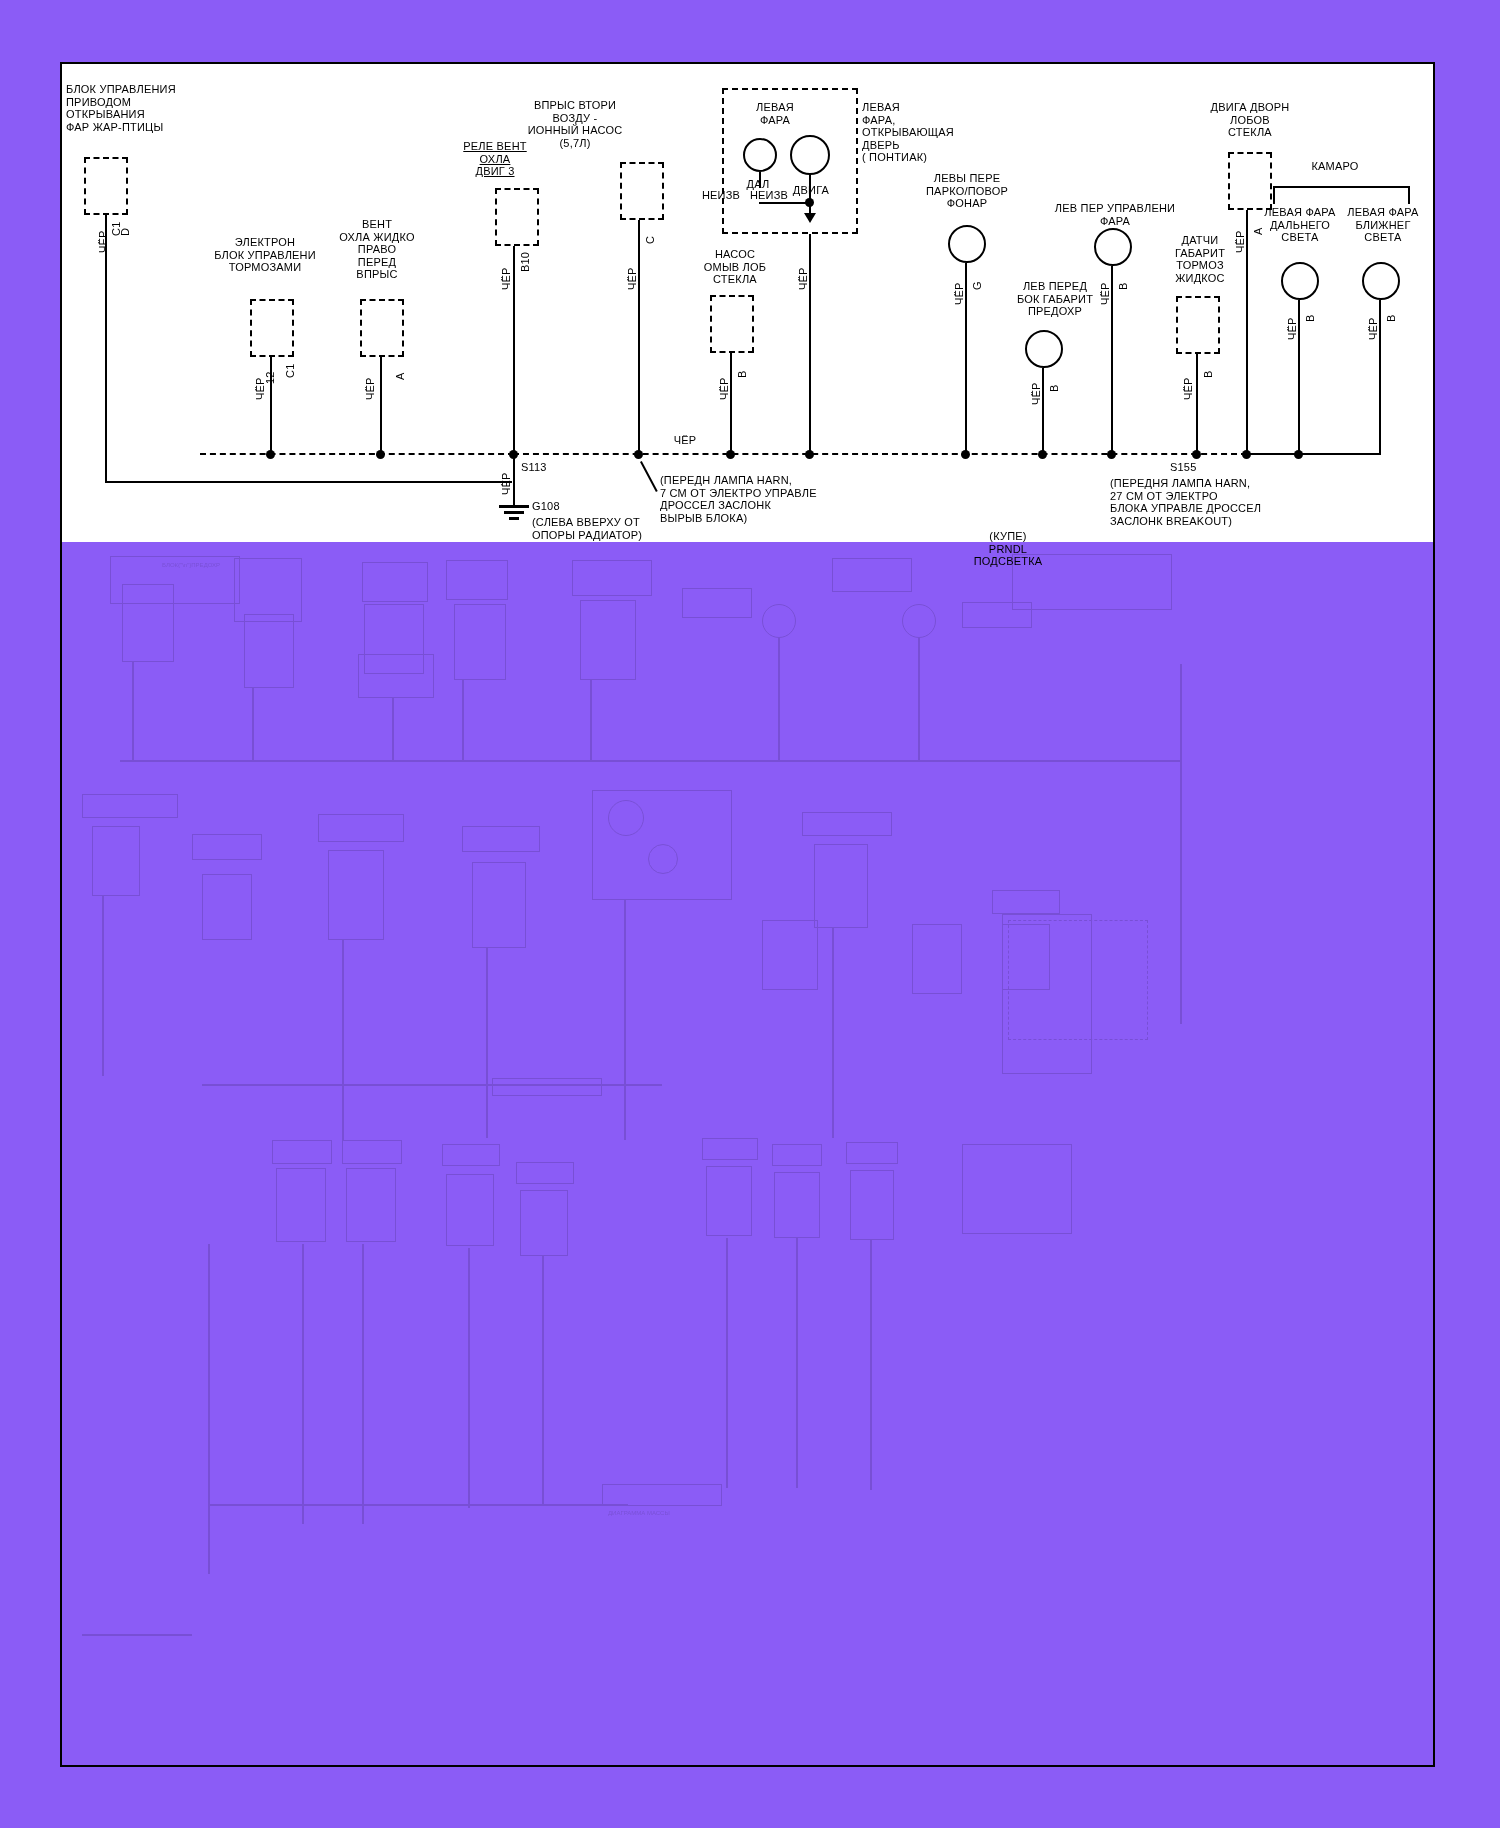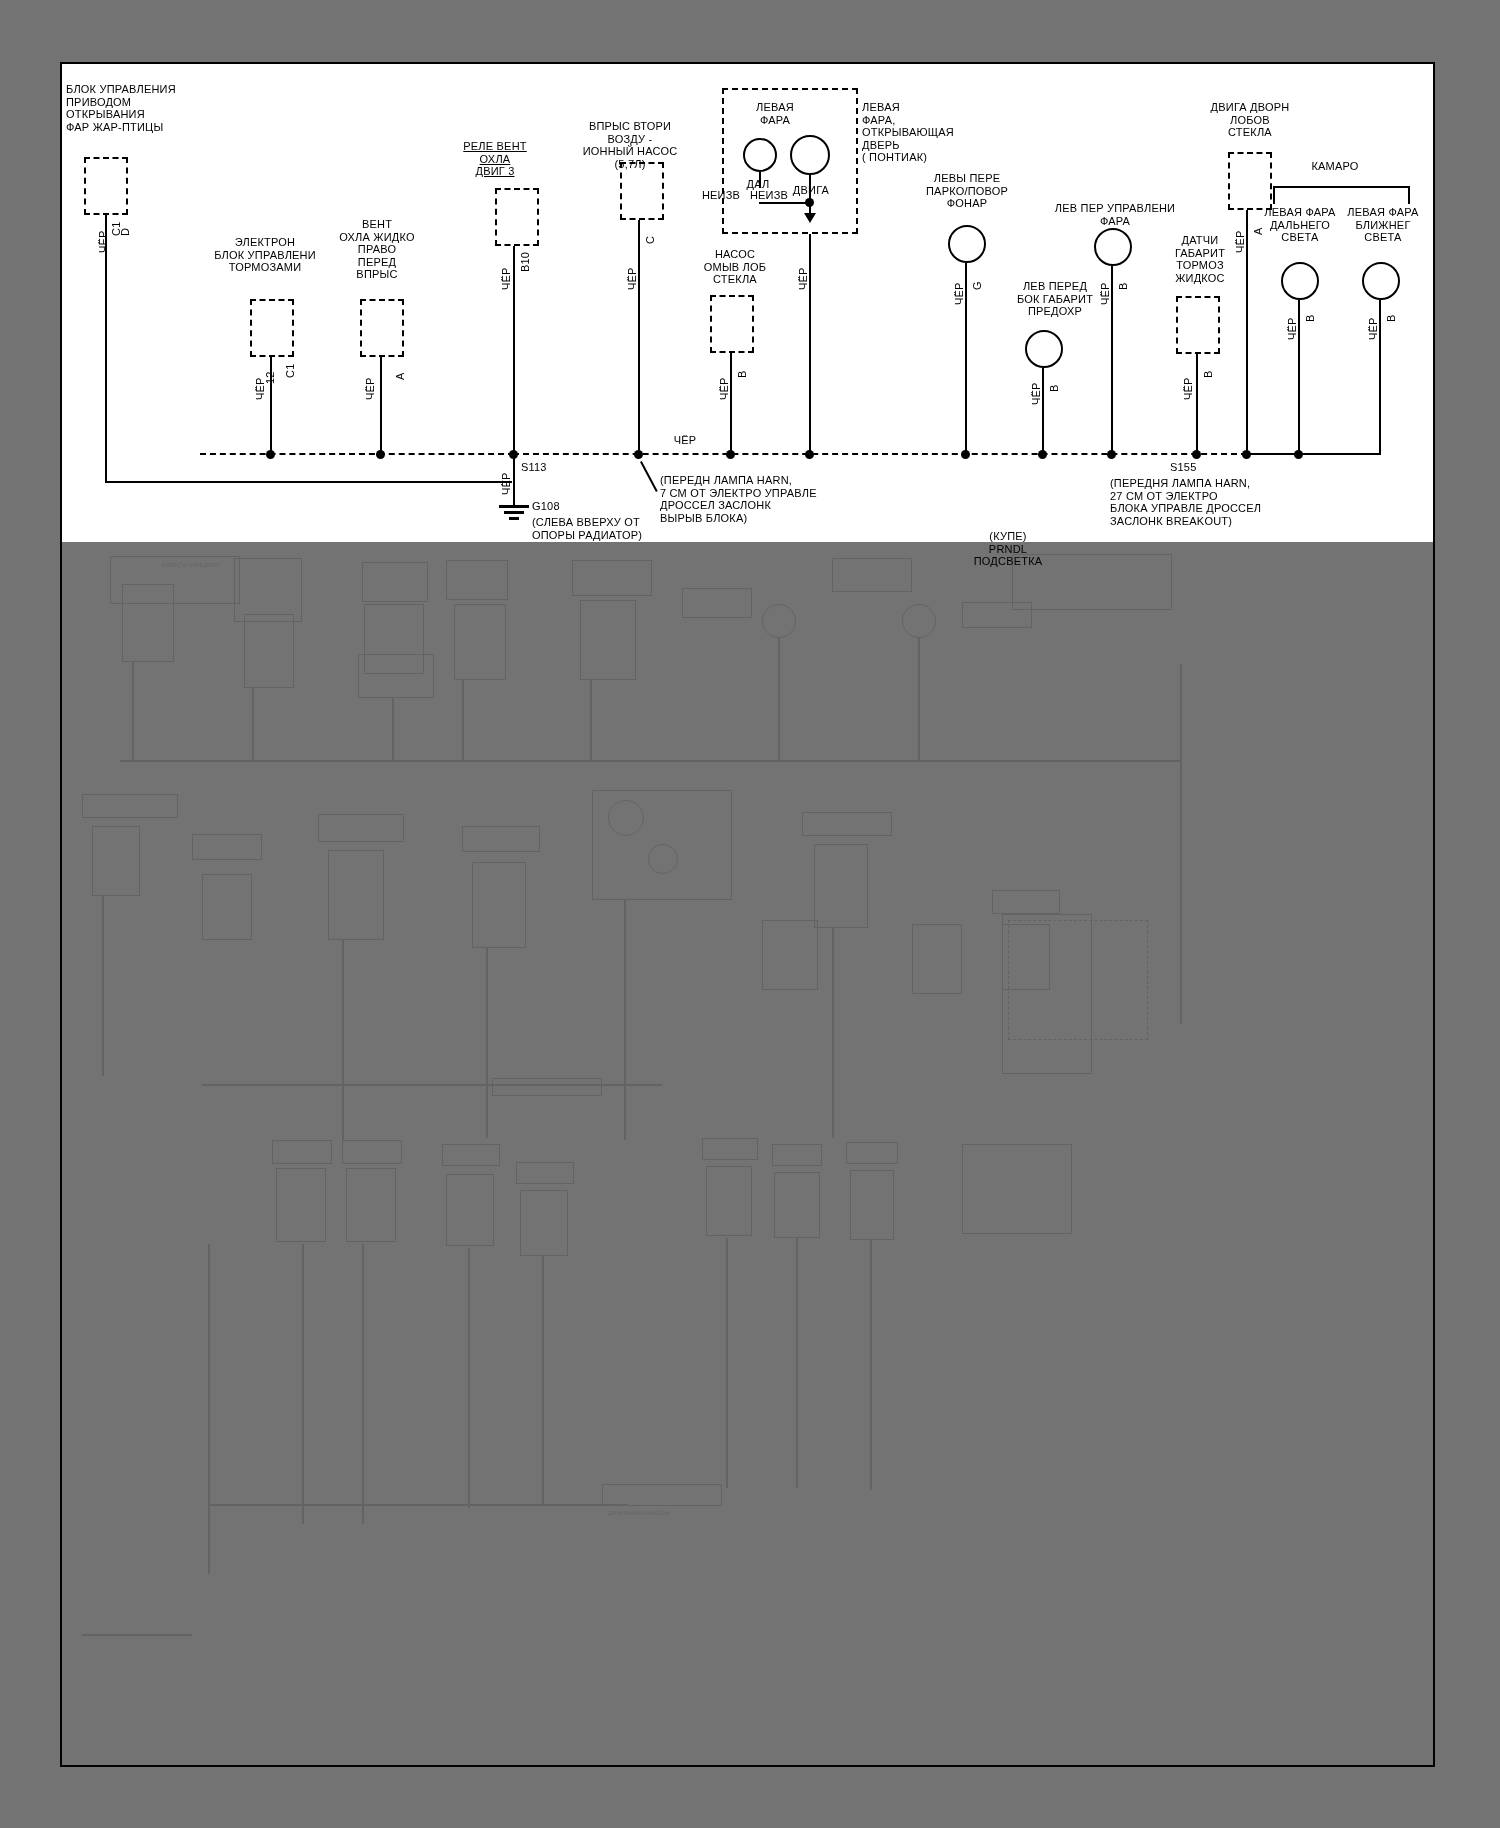--- a/index.html
+++ b/index.html
@@ -5,21 +5,21 @@
   * { box-sizing: border-box; }
   html, body {
     margin: 0; padding: 0;
     background: #ffffff;
     font-family: "Liberation Sans", sans-serif;
   }
   #page {
     position: relative;
     width: 1500px;
     height: 1828px;
-    background: #737373;
+    background: #8b5cf6;
     overflow: hidden;
   }
   
   .lbl {
     position: absolute;
     font-size: 11px;
     line-height: 12.5px;
     color: #000;
     text-align: center;
     white-space: pre-line;
@@ -246,21 +246,21 @@
   <div class="wire v" style="left:513px;top:455px;height:50px;"></div>
   <div class="vlbl" style="left:500px;top:495px;">ЧЁР</div>
 
   <div class="gnd1" style="left:499px;top:505px;width:30px;height:3px;"></div>
   <div class="gnd2" style="left:504px;top:511px;width:20px;height:3px;"></div>
   <div class="gnd3" style="left:509px;top:517px;width:10px;height:3px;"></div>
   <div class="lbl left" style="left:532px;top:500px;width:70px;">G108</div>
   <div class="lbl left" style="left:532px;top:516px;width:140px;">(СЛЕВА ВВЕРХУ ОТ
 ОПОРЫ РАДИАТОР)</div>
 
-  <div class="lbl" style="left:565px;top:99px;width:130px;margin-top:21px;">ВПРЫС ВТОРИ
+  <div class="lbl" style="left:510px;top:99px;width:130px;">ВПРЫС ВТОРИ
 ВОЗДУ -
 ИОННЫЙ НАСОС
 (5,7Л)</div>
   <div class="dashbox" style="left:620px;top:162px;width:44px;height:58px;"></div>
   <div class="vlbl" style="left:644px;top:244px;">C</div>
   <div class="vlbl" style="left:626px;top:290px;">ЧЁР</div>
   <div class="wire v" style="left:638px;top:220px;height:235px;"></div>
   <div class="node" style="left:634px;top:450px;"></div>
 
   <div class="wire" style="left:640px;top:462px;width:2px;height:34px;transform:rotate(-28deg);transform-origin:top left;"></div>

